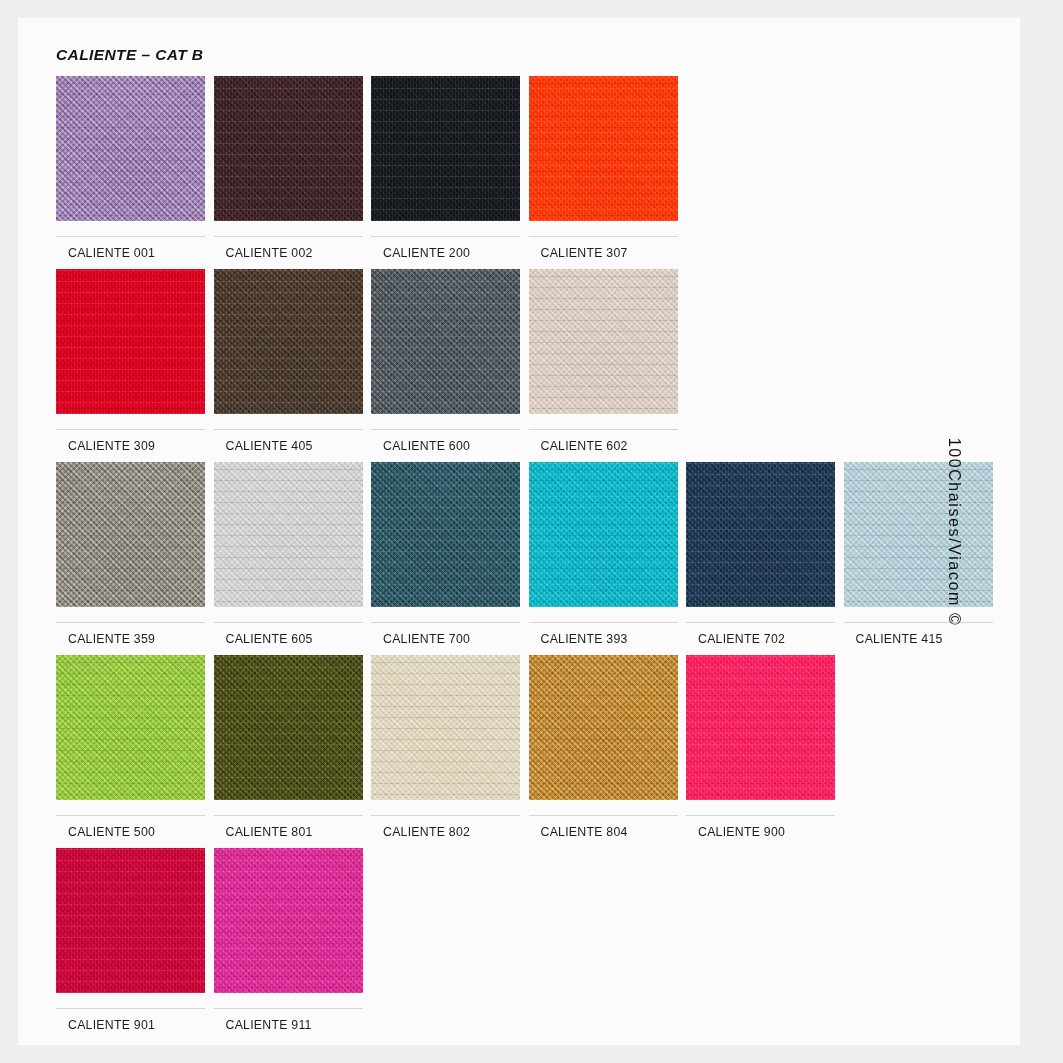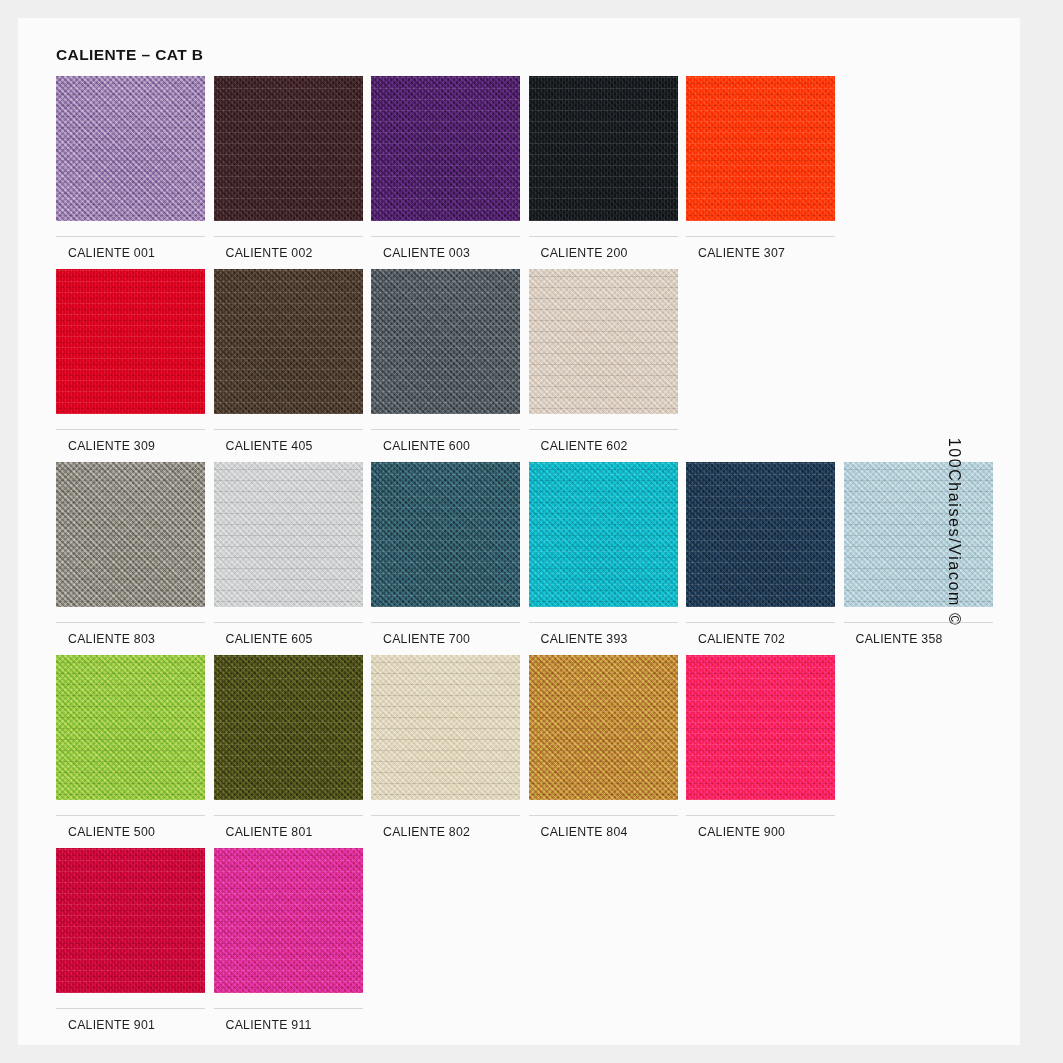--- a/index.html
+++ b/index.html
@@ -30,20 +30,21 @@
 
   #catalog-title {
     position: absolute;
     left: 38px;
     top: 28px;
     font-size: 15.5px;
     font-weight: bold;
     letter-spacing: 0.4px;
     color: #141414;
     white-space: nowrap;
+    font-style: italic;
   }
 
   #grid {
     position: absolute;
     left: 38px;
     top: 58px;
     width: 945px;
   }
 
   .swatch-row {
@@ -149,25 +150,20 @@
             <div class="swatch-chip" title="CALIENTE 001" style="background-color: rgb(155, 128, 176);"></div>
             <div class="swatch-divider"></div>
             <div class="swatch-label">CALIENTE 001</div>
           </div>
           <div class="swatch-cell">
             <div class="swatch-chip" title="CALIENTE 002" style="background-color: rgb(59, 33, 37);"></div>
             <div class="swatch-divider"></div>
             <div class="swatch-label">CALIENTE 002</div>
           </div>
           <div class="swatch-cell">
-            <div class="swatch-chip" title="CALIENTE 003" style="background-color: rgb(75, 29, 102);"></div>
-            <div class="swatch-divider"></div>
-            <div class="swatch-label">CALIENTE 003</div>
-          </div>
-          <div class="swatch-cell">
             <div class="swatch-chip" title="CALIENTE 200" style="background-color: rgb(20, 24, 28);"></div>
             <div class="swatch-divider"></div>
             <div class="swatch-label">CALIENTE 200</div>
           </div>
           <div class="swatch-cell">
             <div class="swatch-chip" title="CALIENTE 307" style="background-color: rgb(252, 53, 8);"></div>
             <div class="swatch-divider"></div>
             <div class="swatch-label">CALIENTE 307</div>
           </div>
         </div>
@@ -190,21 +186,21 @@
           <div class="swatch-cell">
             <div class="swatch-chip" title="CALIENTE 602" style="background-color: rgb(217, 204, 191);"></div>
             <div class="swatch-divider"></div>
             <div class="swatch-label">CALIENTE 602</div>
           </div>
         </div>
         <div class="swatch-row row-spacer">
           <div class="swatch-cell">
             <div class="swatch-chip" title="CALIENTE 603" style="background-color: rgb(142, 138, 129);"></div>
             <div class="swatch-divider"></div>
-            <div class="swatch-label">CALIENTE 803</div>
+            <div class="swatch-label">CALIENTE 359</div>
           </div>
           <div class="swatch-cell">
             <div class="swatch-chip" title="CALIENTE 605" style="background-color: rgb(207, 209, 210);"></div>
             <div class="swatch-divider"></div>
             <div class="swatch-label">CALIENTE 605</div>
           </div>
           <div class="swatch-cell">
             <div class="swatch-chip" title="CALIENTE 700" style="background-color: rgb(45, 86, 99);"></div>
             <div class="swatch-divider"></div>
             <div class="swatch-label">CALIENTE 700</div>
@@ -215,21 +211,21 @@
             <div class="swatch-label">CALIENTE 393</div>
           </div>
           <div class="swatch-cell">
             <div class="swatch-chip" title="CALIENTE 702" style="background-color: rgb(30, 55, 80);"></div>
             <div class="swatch-divider"></div>
             <div class="swatch-label">CALIENTE 702</div>
           </div>
           <div class="swatch-cell">
             <div class="swatch-chip" title="CALIENTE 703" style="background-color: rgb(179, 206, 215);"></div>
             <div class="swatch-divider"></div>
-            <div class="swatch-label">CALIENTE 358</div>
+            <div class="swatch-label">CALIENTE 415</div>
           </div>
         </div>
         <div class="swatch-row row-spacer">
           <div class="swatch-cell">
             <div class="swatch-chip" title="CALIENTE 800" style="background-color: rgb(148, 198, 63);"></div>
             <div class="swatch-divider"></div>
             <div class="swatch-label">CALIENTE 500</div>
           </div>
           <div class="swatch-cell">
             <div class="swatch-chip" title="CALIENTE 801" style="background-color: rgb(74, 76, 23);"></div>

